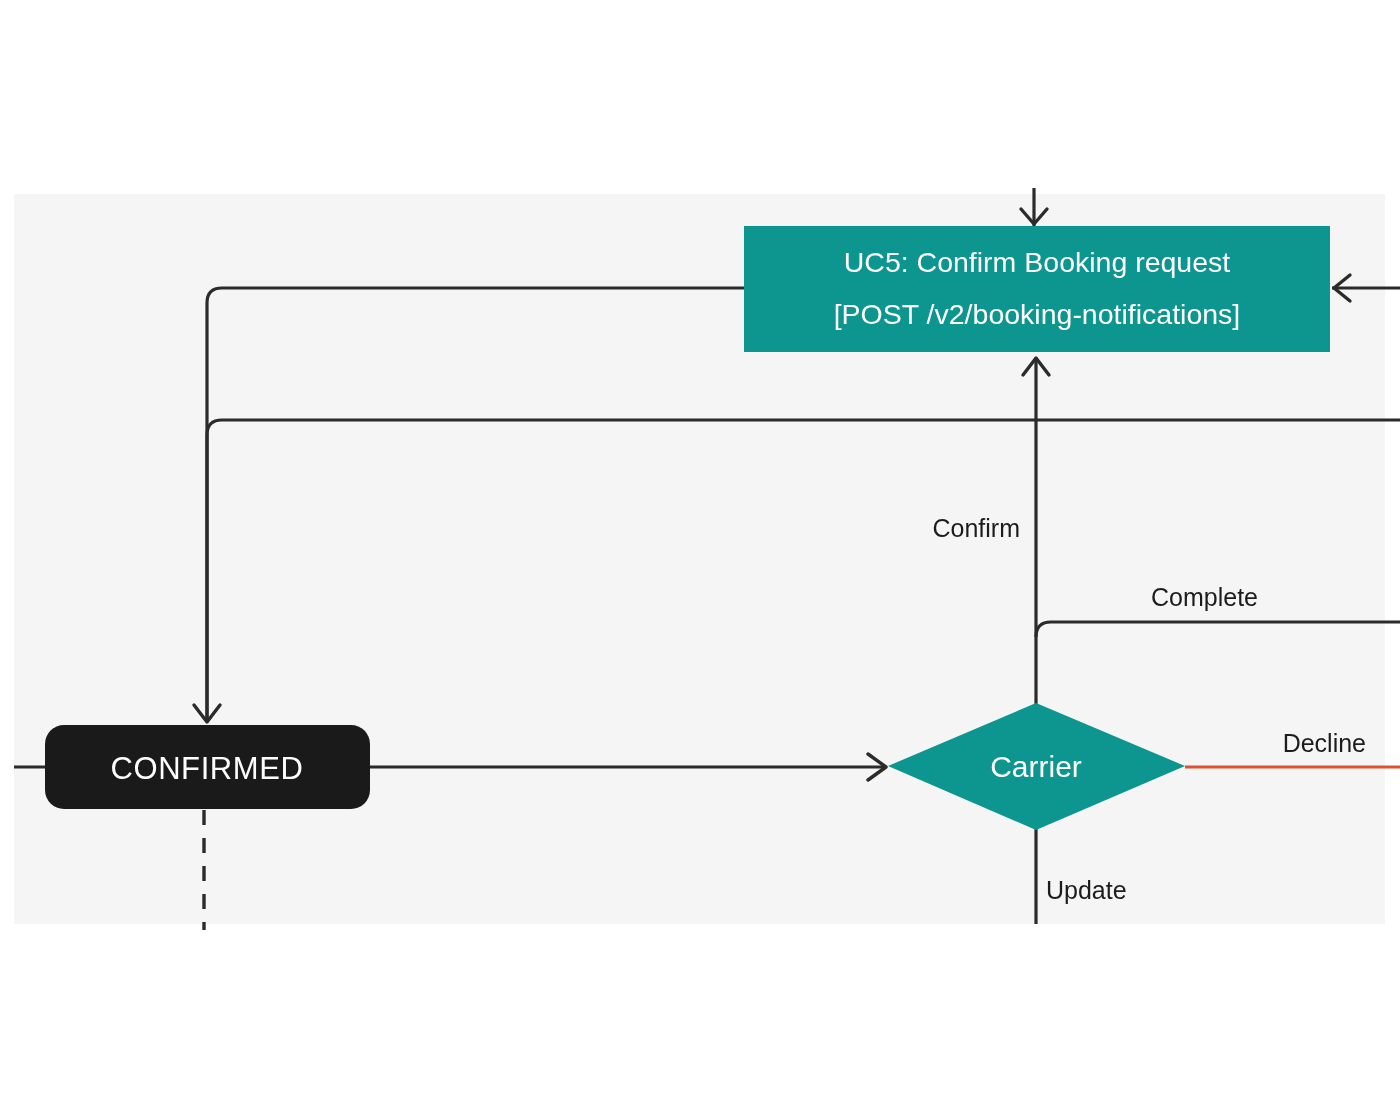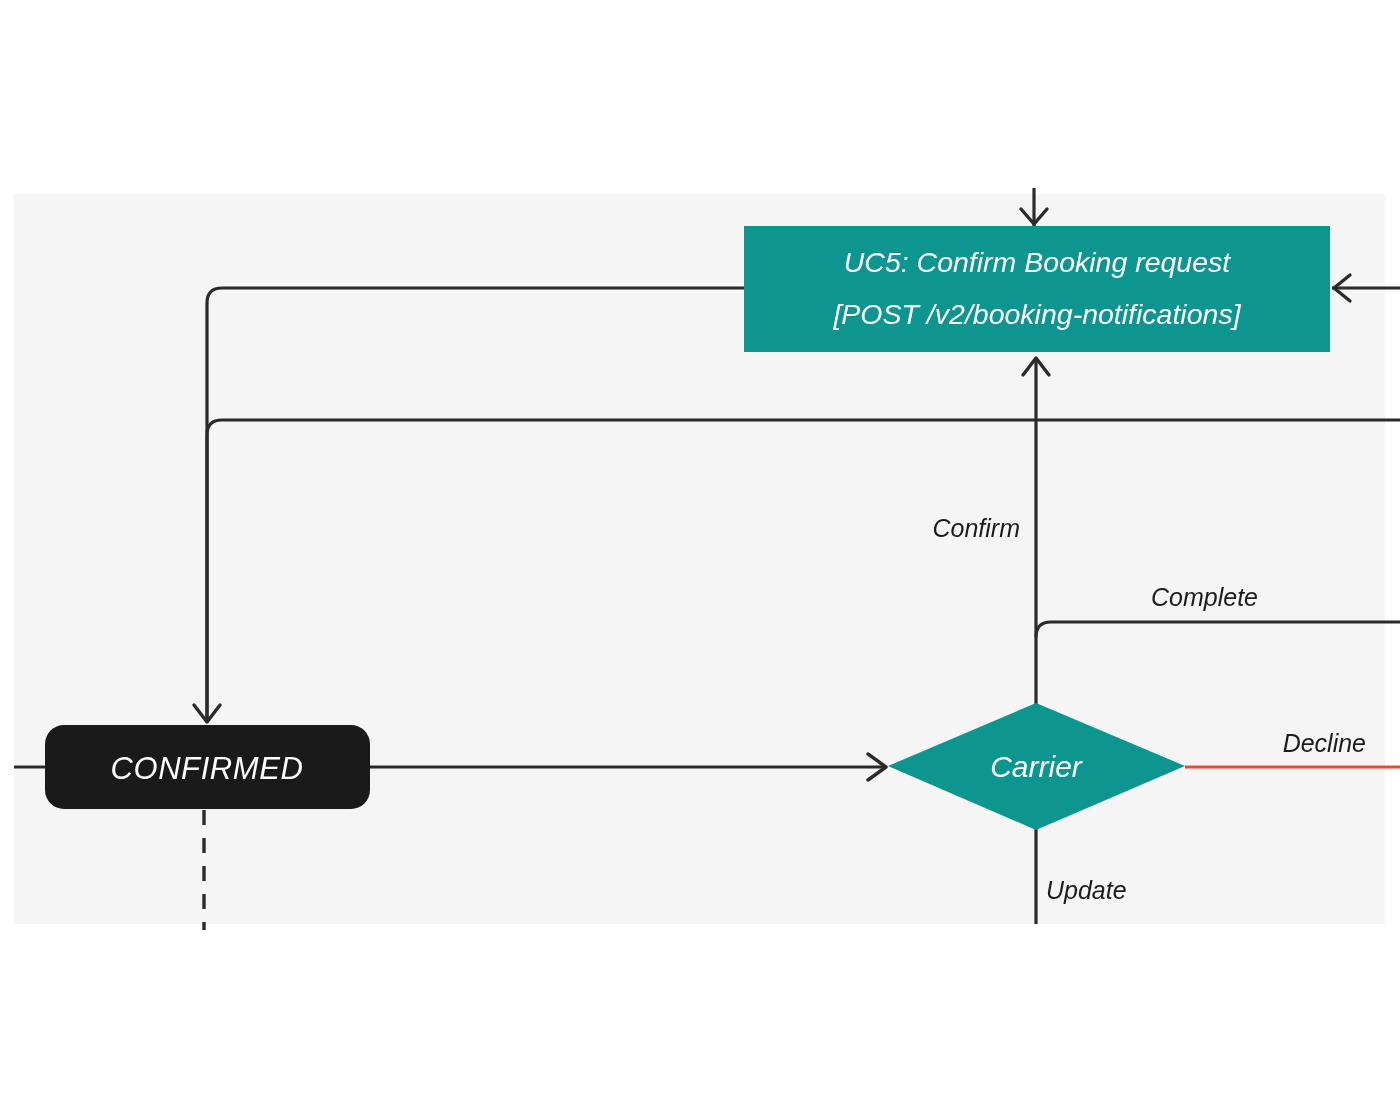--- a/index.html
+++ b/index.html
@@ -8,21 +8,20 @@
     padding: 0;
     background: #ffffff;
     font-family: "Liberation Sans", sans-serif;
   }
   #stage {
     position: relative;
     width: 1400px;
     height: 1120px;
     background: #ffffff;
     overflow: hidden;
-    font-style: italic;
   }
   #flow-svg {
     display: block;
     width: 1400px;
     height: 1120px;
   }
   .panel-bg { fill: #f5f5f5; }
   .edge-line {
     fill: none;
     stroke: #2b2b2b;

